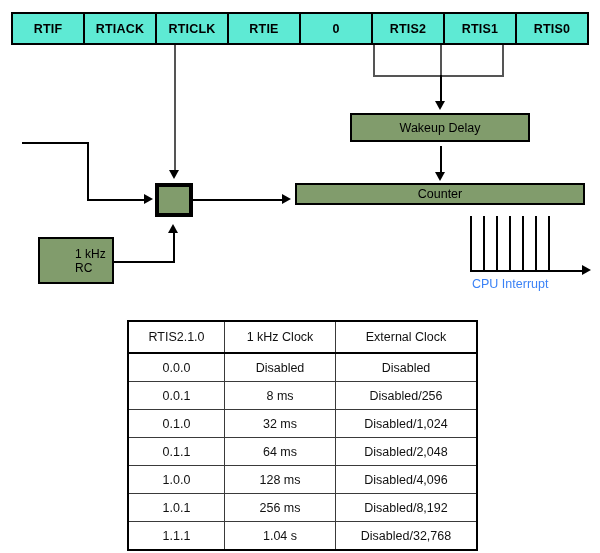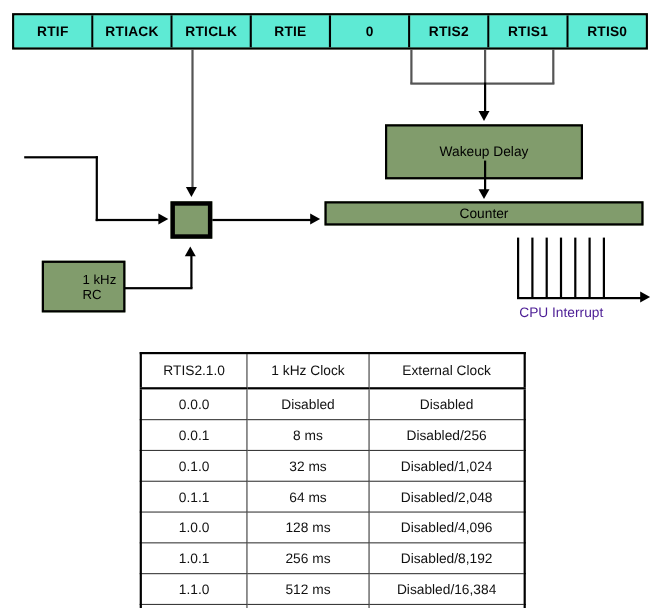--- a/index.html
+++ b/index.html
@@ -50,21 +50,21 @@
     border: 2.5px solid #000000;
     box-sizing: border-box;
     display: flex;
     align-items: center;
     justify-content: center;
     font-size: 12.5px;
     color: #000000;
   }
   #wakeup-delay {
     left: 350px; top: 113px;
-    width: 180px; height: 50px;
+    width: 180px; height: 29px;
   }
   #counter-block {
     left: 295px; top: 183px;
     width: 290px; height: 22px;
   }
   #rc-osc {
     left: 38px; top: 237px;
     width: 76px; height: 47px;
     font-size: 12px;
     padding-left: 35px;
@@ -106,21 +106,21 @@
     border-bottom: 5.5px solid transparent;
     border-left: 9px solid #000000;
   }
 
   
   #cpu-int-label {
     position: absolute;
     left: 472px;
     top: 277px;
     font-size: 12.5px;
-    color: #4c1d95;
+    color: #3b82f6;
     white-space: nowrap;
   }
   .int-tick {
     position: absolute;
     width: 1.6px;
     background: #000000;
   }
 
   
   #rtis-table {
@@ -264,23 +264,18 @@
       <td>1.0.0</td>
       <td>128 ms</td>
       <td>Disabled/4,096</td>
     </tr>
     <tr>
       <td>1.0.1</td>
       <td>256 ms</td>
       <td>Disabled/8,192</td>
     </tr>
     <tr>
-      <td>1.1.0</td>
-      <td>512 ms</td>
-      <td>Disabled/16,384</td>
-    </tr>
-    <tr>
       <td>1.1.1</td>
       <td>1.04 s</td>
       <td>Disabled/32,768</td>
     </tr>
   </tbody>
 </table>
 
 </body></html>

